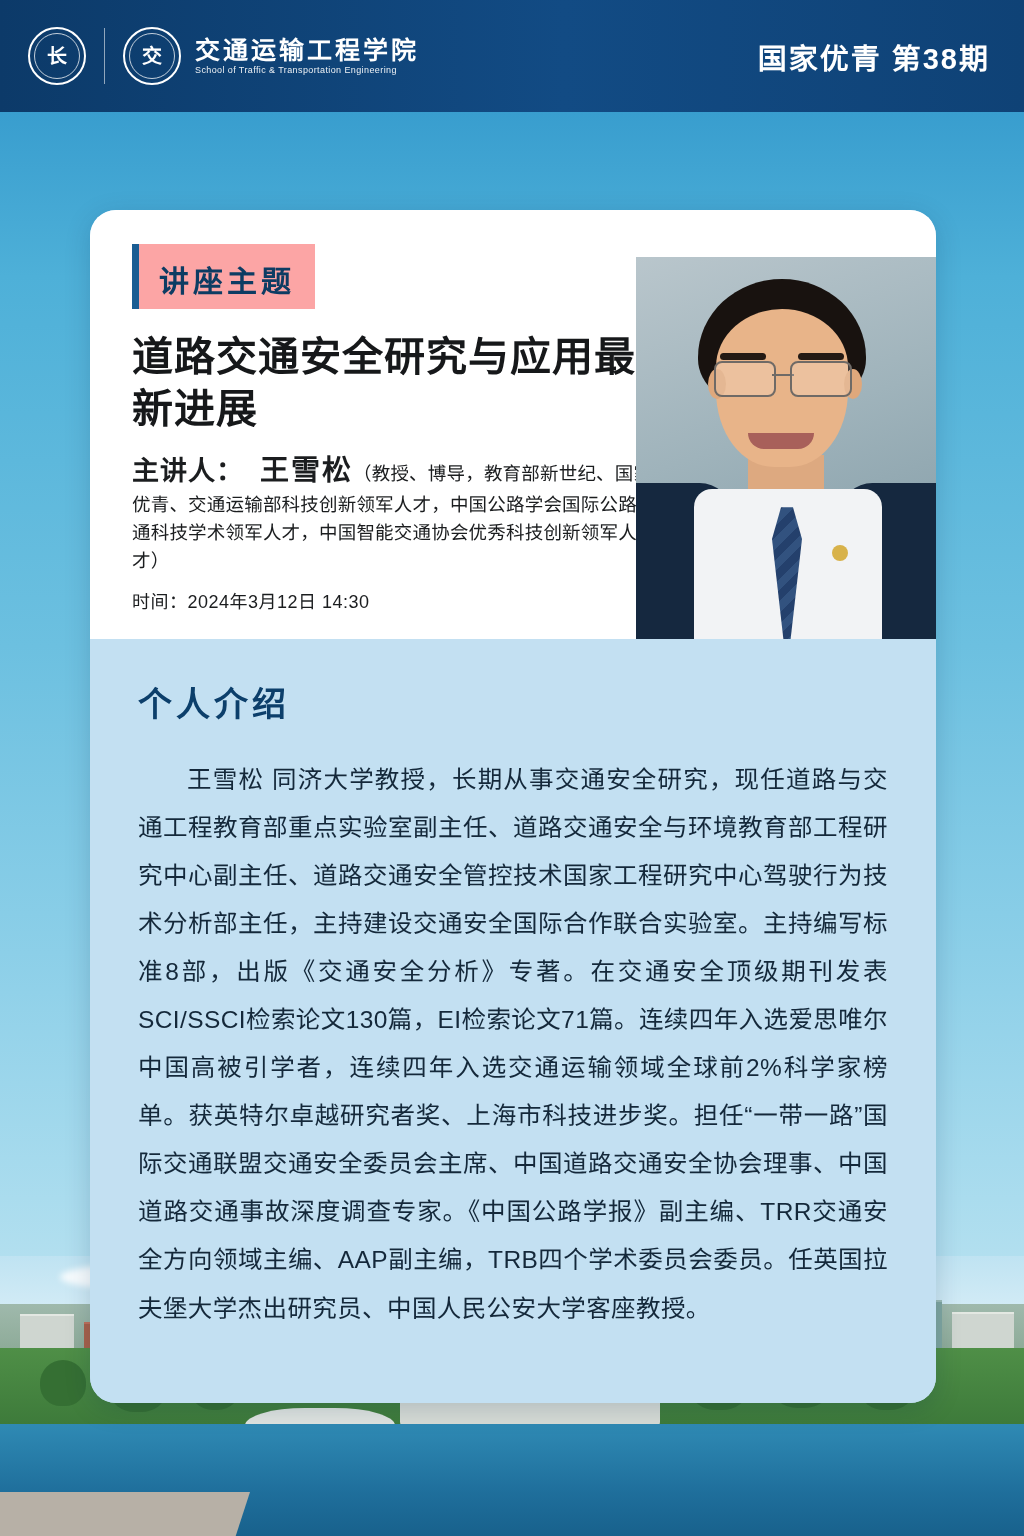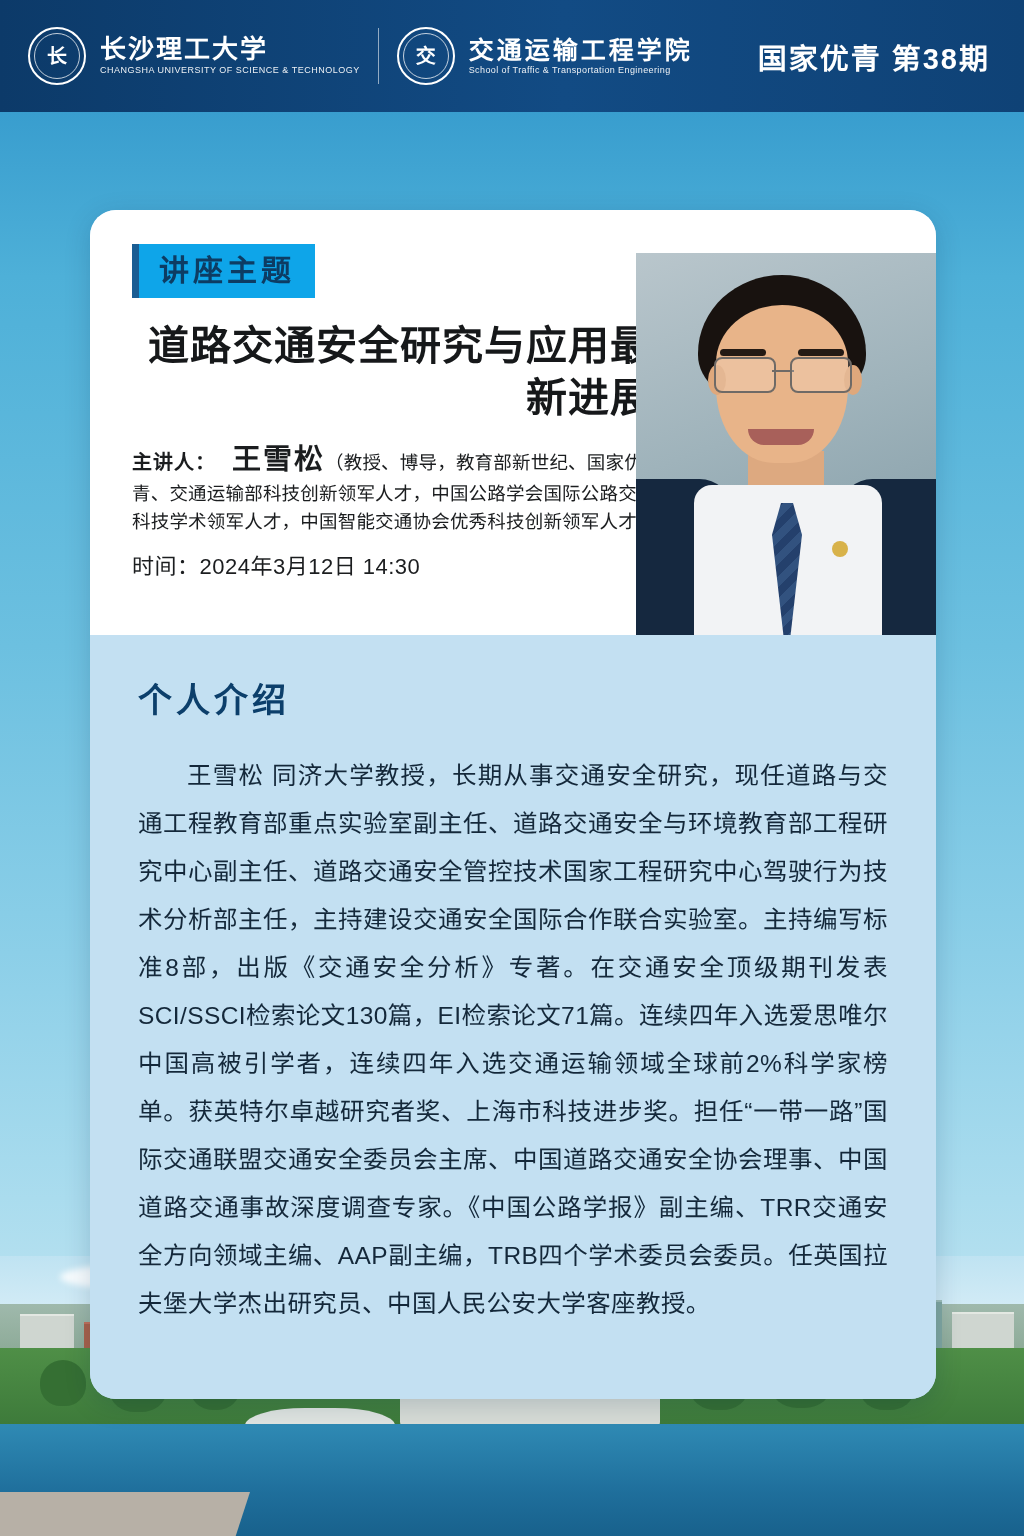--- a/index.html
+++ b/index.html
@@ -209,65 +209,64 @@
   }
   .card-top {
     position: relative;
     background: #ffffff;
     min-height: 425px;
     padding: 34px 36px 22px 42px;
     box-sizing: border-box;
   }
   .topic-tag {
     display: inline-block;
-    background: #0ea5e9;
+    background: #fca5a5;
     color: #0d3c63;
     font-size: 30px;
     font-weight: bold;
     letter-spacing: 4px;
-    padding: 10px 20px 11px 20px;
+    padding: 21px 20px 11px 20px;
     border-left: 7px solid #1a5d93;
     line-height: 1.1;
     margin-bottom: 22px;
   }
   .title {
     color: #16181a;
     font-size: 41px;
     font-weight: bold;
     letter-spacing: 1px;
     line-height: 1.28;
     max-width: 520px;
     margin: 0 0 14px 0;
-    text-align: right;
   }
   .speaker-line {
     max-width: 530px;
     color: #1b1d1f;
     line-height: 1.42;
   }
   .speaker-label {
-    font-size: 20px;
+    font-size: 27px;
     font-weight: bold;
     letter-spacing: 1px;
   }
   .speaker-name {
     font-size: 29px;
     font-weight: bold;
     letter-spacing: 2px;
     margin-left: 16px;
   }
   .speaker-credentials {
     font-size: 18.5px;
     line-height: 1.52;
     letter-spacing: 0.2px;
   }
   .meta {
     margin-top: 14px;
     color: #1b1d1f;
-    font-size: 22px;
+    font-size: 18px;
     line-height: 1.55;
     letter-spacing: 0.5px;
   }
   .meta-label { font-weight: normal; }
   .portrait {
     position: absolute;
     right: 0;
     bottom: 0;
     width: 300px;
     height: 382px;
@@ -398,24 +397,20 @@
 </head>
 <body>
 
 <div class="poster">
 
   <div class="header">
     <div class="logo-block">
       <div class="logo-seal">
         <span class="inner-ring"></span>
         <span class="seal-mark">长</span>
-      </div>
-      <div class="uni-names">
-        <span class="uni-cn">长沙理工大学</span>
-        <span class="uni-en">CHANGSHA UNIVERSITY OF SCIENCE &amp; TECHNOLOGY</span>
       </div>
     </div>
 
     <div class="divider-v"></div>
 
     <div class="logo-block">
       <div class="logo-seal">
         <span class="inner-ring"></span>
         <span class="seal-mark">交</span>
       </div>

